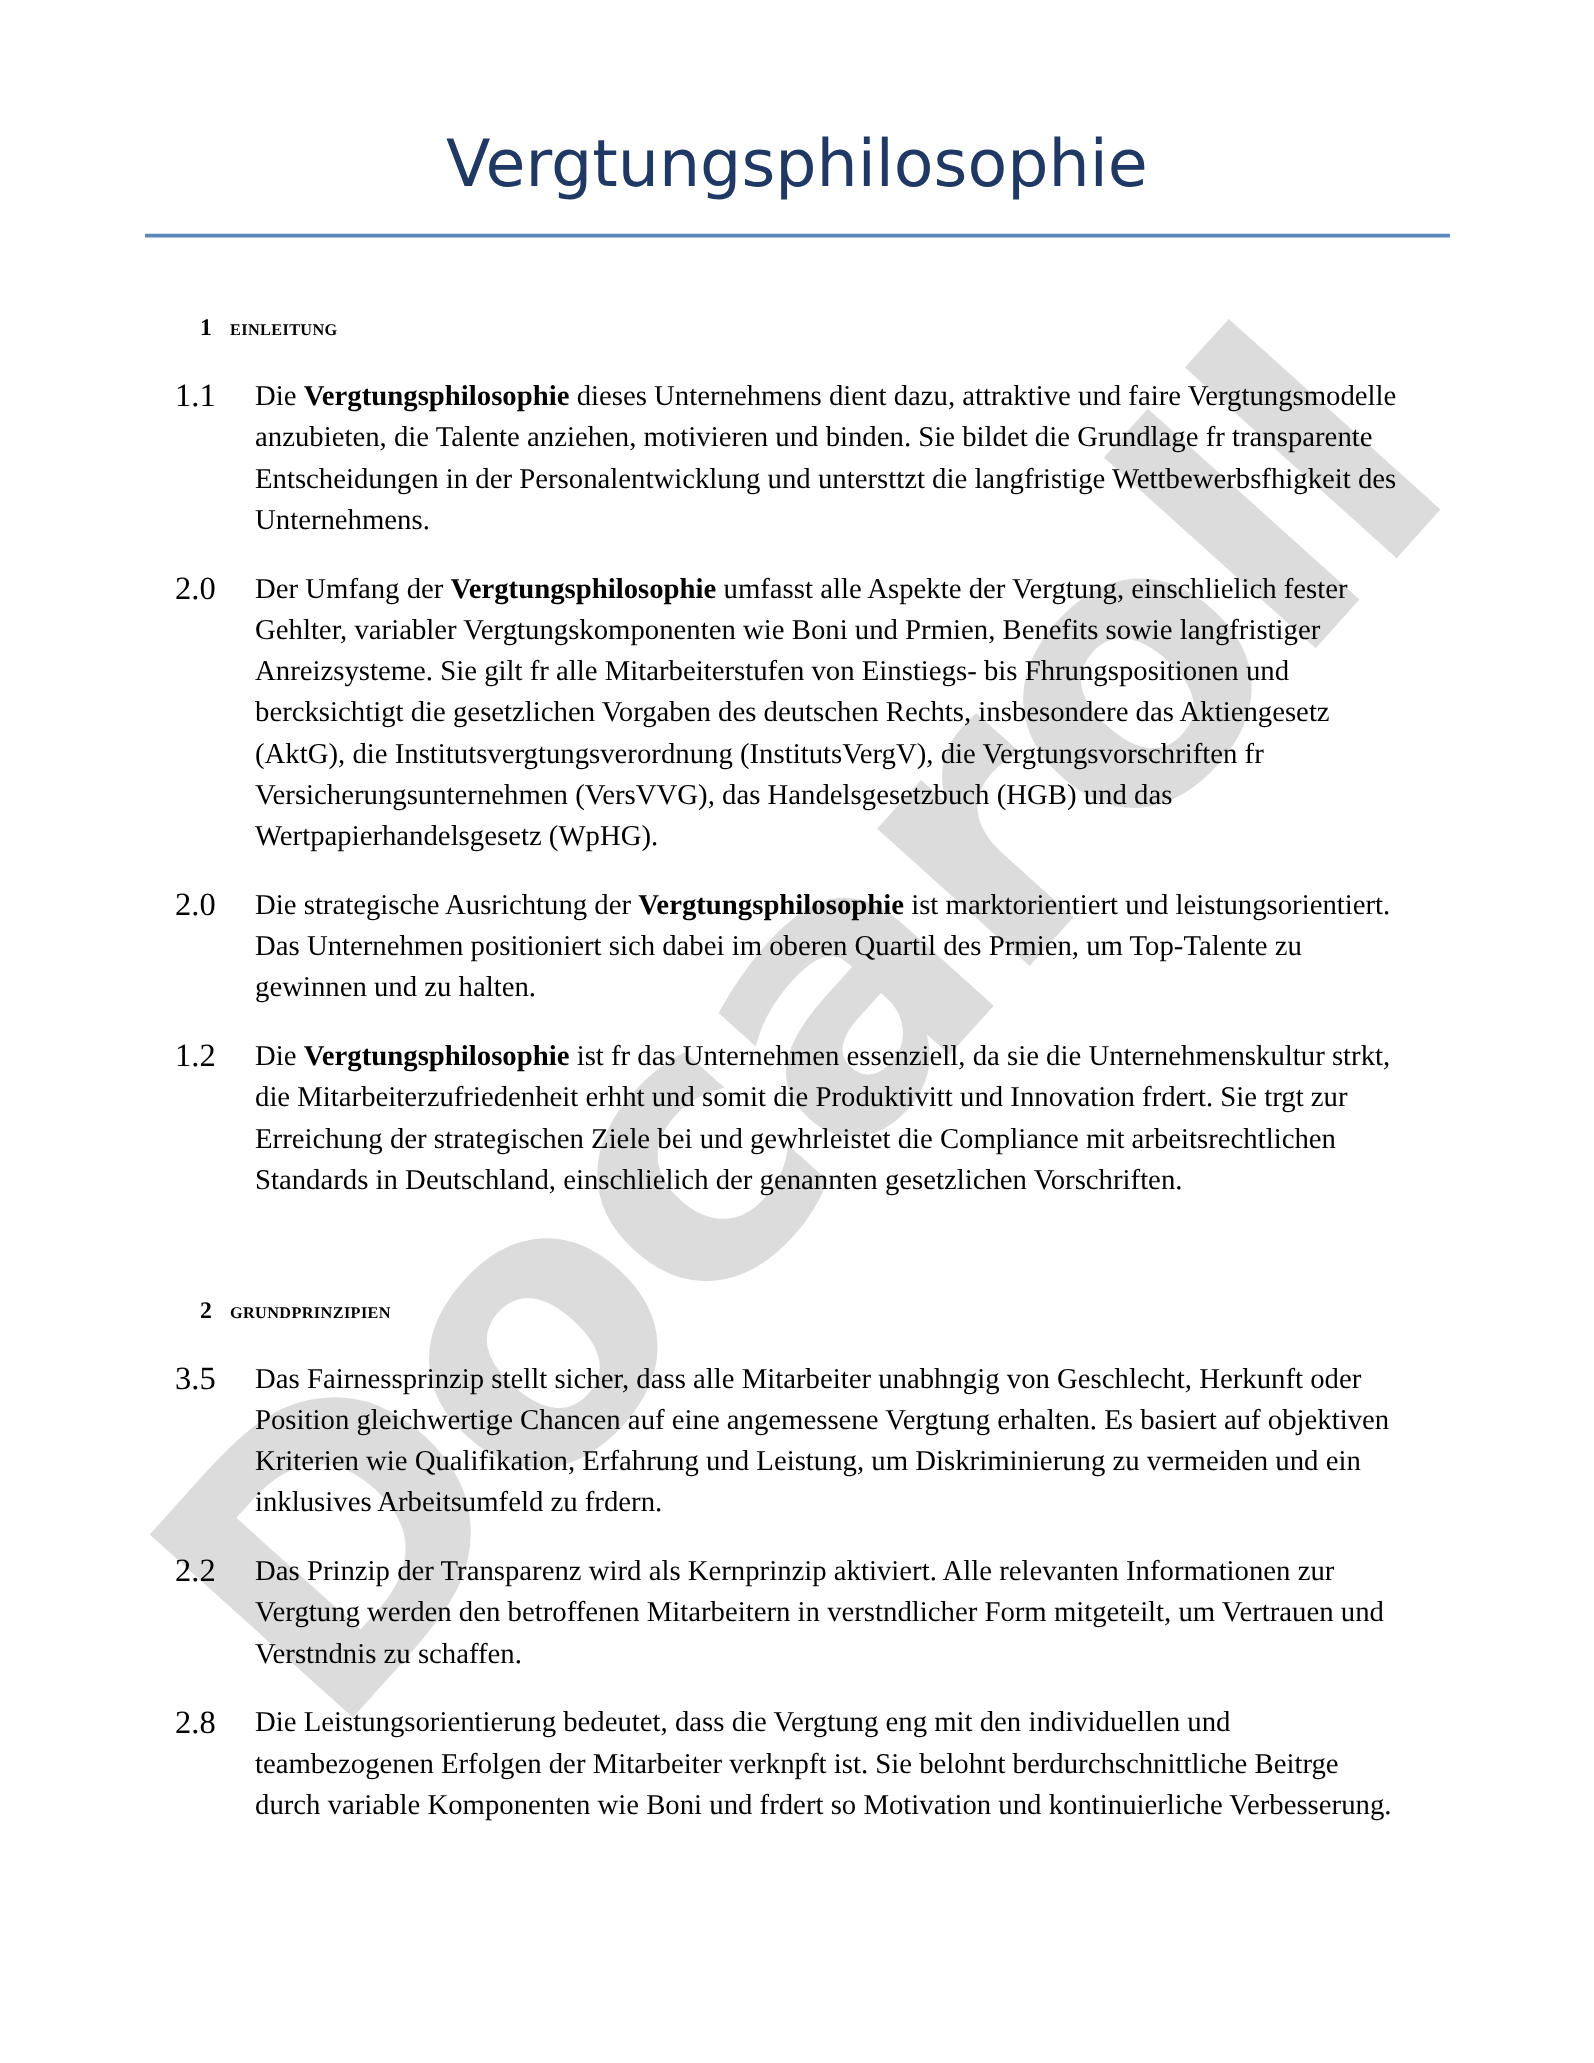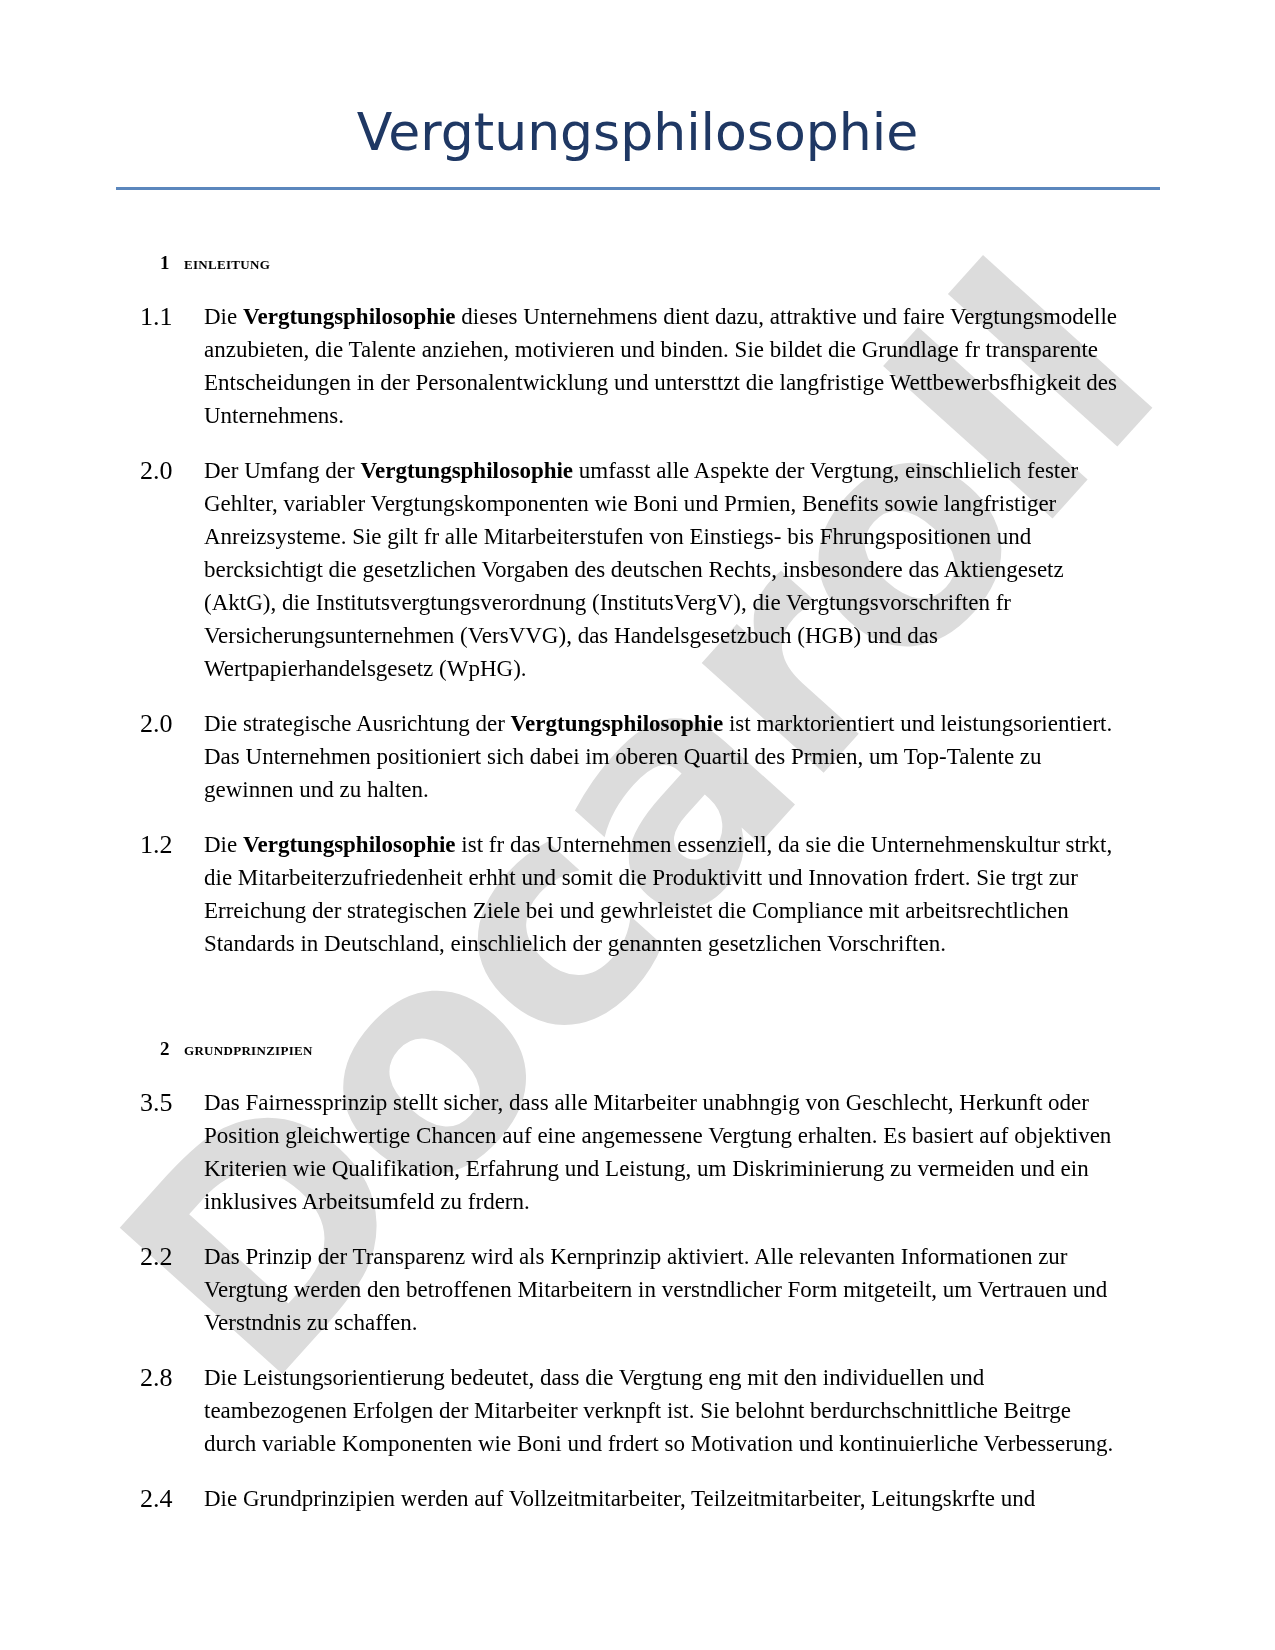--- a/index.html
+++ b/index.html
@@ -185,19 +185,15 @@
     <div class="clause">
       <div class="clause-num">2.2</div>
       <div class="clause-body"><span>Das Prinzip der Transparenz wird als Kernprinzip aktiviert. Alle relevanten Informationen zur Vergtung werden den betroffenen Mitarbeitern in verstndlicher Form mitgeteilt, um Vertrauen und Verstndnis zu schaffen.</span><b></b><span></span></div>
     </div>
 
     <div class="clause">
       <div class="clause-num">2.8</div>
       <div class="clause-body"><span>Die Leistungsorientierung bedeutet, dass die Vergtung eng mit den individuellen und teambezogenen Erfolgen der Mitarbeiter verknpft ist. Sie belohnt berdurchschnittliche Beitrge durch variable Komponenten wie Boni und frdert so Motivation und kontinuierliche Verbesserung.</span><b></b><span></span></div>
     </div>
 
-    <div class="clause">
-      <div class="clause-num">2.4</div>
-      <div class="clause-body"><span>Die Grundprinzipien werden auf Vollzeitmitarbeiter, Teilzeitmitarbeiter, Leitungskrfte und</span><b></b><span></span></div>
-    </div>
 
   </div>
 </div>
 
 </body></html>

